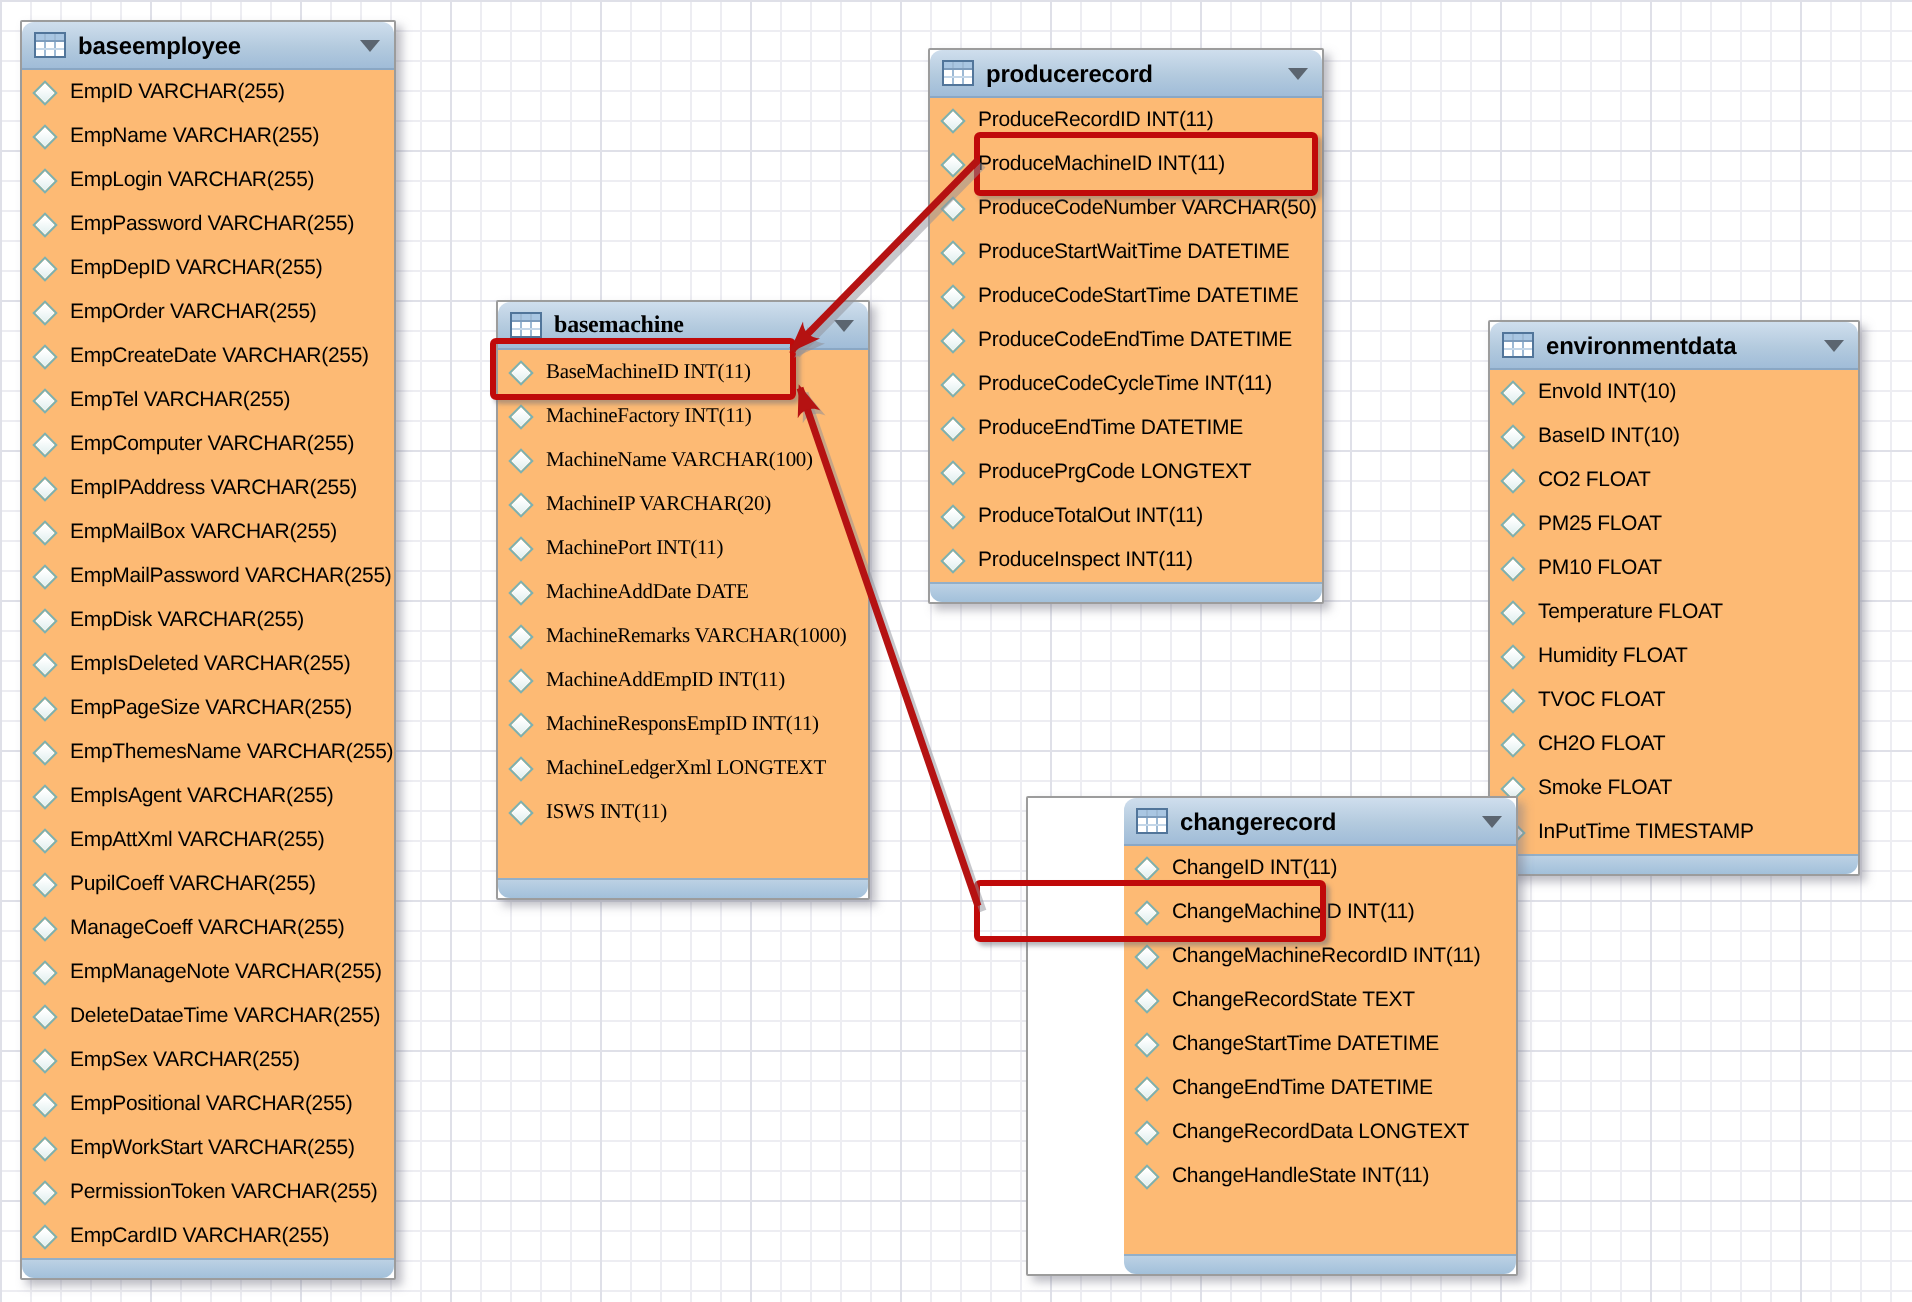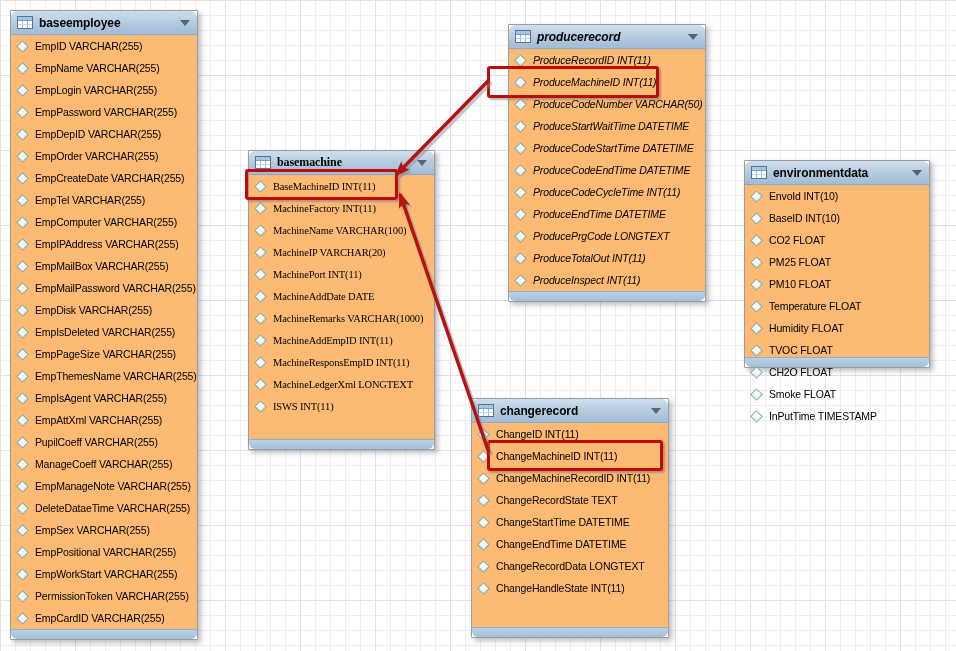--- a/index.html
+++ b/index.html
@@ -273,21 +273,21 @@
           <span class="diamond-icon"></span>
           <span class="field-text">MachineLedgerXml LONGTEXT</span>
         </div>
         <div class="field-row">
           <span class="diamond-icon"></span>
           <span class="field-text">ISWS INT(11)</span>
         </div>
       </div>
       <div class="tbl-footer"></div>
     </div>
-    <div class="db-table" style="left: 508px; top: 24px; width: 196px; font-style: italic;">
+    <div class="db-table" style="left: 464px; top: 24px; width: 196px;">
       <div class="tbl-header">
         <span class="tbl-icon">
           <svg width="16" height="13" viewBox="0 0 16 13" aria-hidden="true">
             <rect x="0.5" y="0.5" width="15" height="12" fill="#ffffff" stroke="#51759a"></rect>
             <rect x="1" y="1" width="14" height="3" fill="#a9c6e2"></rect>
             <line x1="5.5" y1="1" x2="5.5" y2="12" stroke="#9db9d4" stroke-width="1"></line>
             <line x1="10.5" y1="1" x2="10.5" y2="12" stroke="#9db9d4" stroke-width="1"></line>
             <line x1="1" y1="4.5" x2="15" y2="4.5" stroke="#7d9cbc" stroke-width="1"></line>
             <line x1="1" y1="8.5" x2="15" y2="8.5" stroke="#c3d6e8" stroke-width="1"></line>
           </svg>
@@ -351,21 +351,21 @@
             <rect x="1" y="1" width="14" height="3" fill="#a9c6e2"></rect>
             <line x1="5.5" y1="1" x2="5.5" y2="12" stroke="#9db9d4" stroke-width="1"></line>
             <line x1="10.5" y1="1" x2="10.5" y2="12" stroke="#9db9d4" stroke-width="1"></line>
             <line x1="1" y1="4.5" x2="15" y2="4.5" stroke="#7d9cbc" stroke-width="1"></line>
             <line x1="1" y1="8.5" x2="15" y2="8.5" stroke="#c3d6e8" stroke-width="1"></line>
           </svg>
         </span>
         <span class="tbl-title">environmentdata</span>
         <span class="collapse-arrow"></span>
       </div>
-      <div class="tbl-body" style="height: 172px; text-align: center;">
+      <div class="tbl-body" style="height: 242px; text-align: center;">
         <div class="field-row">
           <span class="diamond-icon"></span>
           <span class="field-text">EnvoId INT(10)</span>
         </div>
         <div class="field-row">
           <span class="diamond-icon"></span>
           <span class="field-text">BaseID INT(10)</span>
         </div>
         <div class="field-row">
           <span class="diamond-icon"></span>
@@ -399,21 +399,21 @@
           <span class="diamond-icon"></span>
           <span class="field-text">Smoke FLOAT</span>
         </div>
         <div class="field-row">
           <span class="diamond-icon"></span>
           <span class="field-text">InPutTime TIMESTAMP</span>
         </div>
       </div>
       <div class="tbl-footer"></div>
     </div>
-    <div class="db-table" style="left: 471px; top: 398px; width: 196px;">
+    <div class="db-table" style="left: 513px; top: 398px; width: 196px; padding-left: 48px;">
       <div class="tbl-header">
         <span class="tbl-icon">
           <svg width="16" height="13" viewBox="0 0 16 13" aria-hidden="true">
             <rect x="0.5" y="0.5" width="15" height="12" fill="#ffffff" stroke="#51759a"></rect>
             <rect x="1" y="1" width="14" height="3" fill="#a9c6e2"></rect>
             <line x1="5.5" y1="1" x2="5.5" y2="12" stroke="#9db9d4" stroke-width="1"></line>
             <line x1="10.5" y1="1" x2="10.5" y2="12" stroke="#9db9d4" stroke-width="1"></line>
             <line x1="1" y1="4.5" x2="15" y2="4.5" stroke="#7d9cbc" stroke-width="1"></line>
             <line x1="1" y1="8.5" x2="15" y2="8.5" stroke="#c3d6e8" stroke-width="1"></line>
           </svg>

